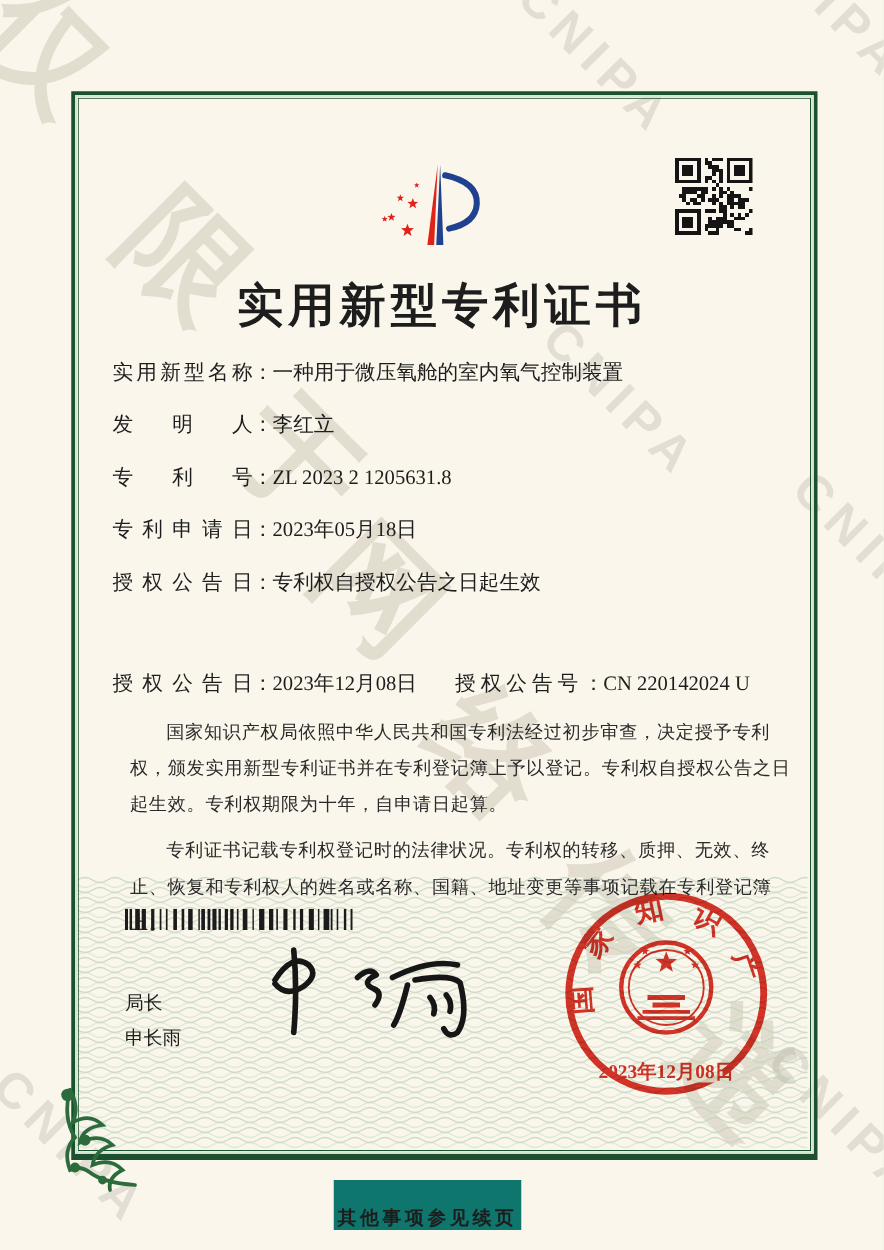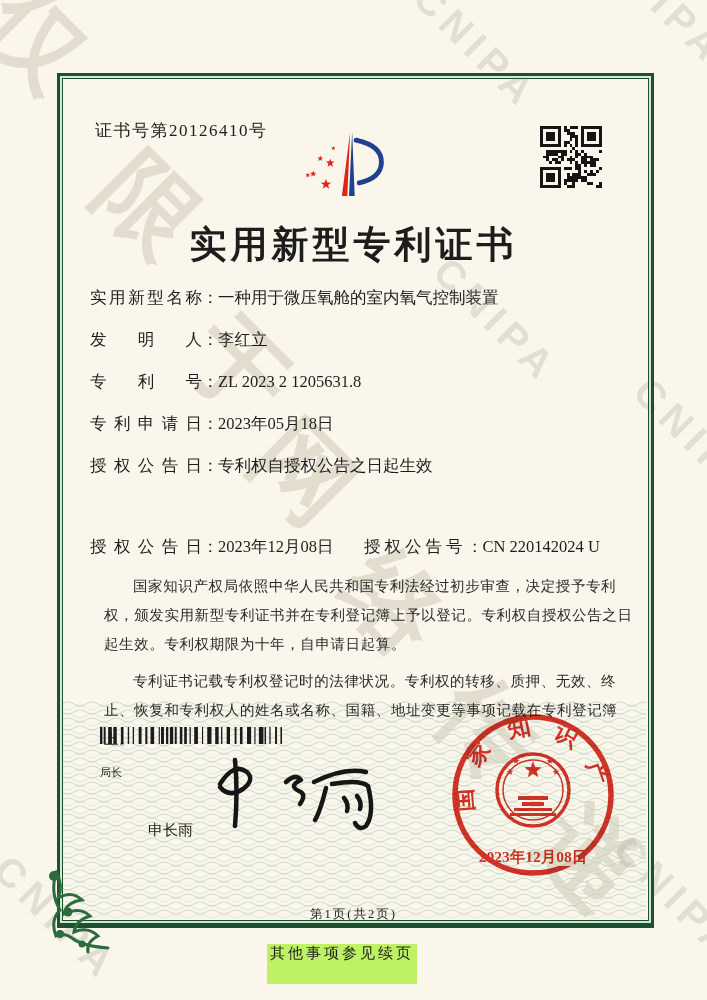--- a/index.html
+++ b/index.html
@@ -28,29 +28,29 @@
   .frow{position:absolute;left:90px;font-size:16.5px;white-space:nowrap;}
   .flabel{display:inline-block;width:112px;text-align:justify;text-align-last:justify;
           vertical-align:bottom;}
   .fcolon{display:inline-block;width:16px;}
   .flabel2{letter-spacing:4px;margin-left:18px;}
   #legal{left:104px;top:572px;width:537px;font-size:14.5px;line-height:29px;
          letter-spacing:.6px;color:#2a2a2a;}
   #legal p{margin:0 0 8px 0;text-indent:2em;}
   #guilloche{left:62px;top:700px;z-index:1;}
   #barcode{left:100px;top:727px;width:182px;height:17px;}
-  #signer-title{left:100px;top:765px;font-size:11px;font-family:Liberation Mono, monospace;}
-  #signer-name{left:100px;top:821px;font-size:15px;font-family:"Liberation Sans",sans-serif;margin-left:48px;}
+  #signer-title{left:100px;top:793px;font-size:15px;font-family:Liberation Mono, monospace;}
+  #signer-name{left:100px;top:821px;font-size:15px;font-family:"Liberation Sans",sans-serif;}
   #signature{left:198px;top:752px;z-index:4;}
   #seal{left:450px;top:712px;z-index:4;opacity:.93;mix-blend-mode:multiply;}
   #page-info{left:0;top:906px;width:707px;text-align:center;font-size:12.5px;letter-spacing:2px;z-index:3;}
   #ornament{left:42px;top:868px;z-index:5;}
-  #footer-box{left:267px;top:944px;width:150px;height:40px;background:#bef264;
-              display:flex;align-items:flex-start;justify-content:center;
-              font-size:15px;letter-spacing:3px;z-index:1;}
+  #footer-box{left:267px;top:944px;width:150px;height:40px;background:#0f766e;
+              display:flex;align-items:flex-end;justify-content:center;
+              font-size:15px;letter-spacing:3px;z-index:1;font-weight:bold;}
 </style>
 </head>
 <body>
 
 <div id="page">
 
   <span class="wm-char" style="left:-12px;top:-8px">仅</span>
   <span class="wm-char" style="left:100px;top:158px">限</span>
   <span class="wm-char" style="left:190px;top:320px">于</span>
   <span class="wm-char" style="left:255px;top:425px">网</span>
@@ -118,21 +118,20 @@
       <path d="M0 204 q6 4 12 0 q6 -4 12 0 q6 4 12 0 q6 -4 12 0 q6 4 12 0 q6 -4 12 0 q6 4 12 0 q6 -4 12 0 q6 4 12 0 q6 -4 12 0 q6 4 12 0 q6 -4 12 0 q6 4 12 0 q6 -4 12 0 q6 4 12 0 q6 -4 12 0 q6 4 12 0 q6 -4 12 0 q6 4 12 0 q6 -4 12 0 q6 4 12 0 q6 -4 12 0 q6 4 12 0 q6 -4 12 0 q6 4 12 0 q6 -4 12 0 q6 4 12 0 q6 -4 12 0 q6 4 12 0 q6 -4 12 0 q6 4 12 0 q6 -4 12 0 q6 4 12 0 q6 -4 12 0 q6 4 12 0 q6 -4 12 0 q6 4 12 0 q6 -4 12 0 q6 4 12 0 q6 -4 12 0 q6 4 12 0 q6 -4 12 0 q6 4 12 0 q6 -4 12 0 q6 4 12 0 q6 -4 12 0 q6 4 12 0 q6 -4 12 0 q6 4 12 0 q6 -4 12 0" fill="none" stroke="#bfd3ba" stroke-width="1" opacity="0.8"></path>
       <path d="M0 208 q6 -4 12 0 q6 4 12 0 q6 -4 12 0 q6 4 12 0 q6 -4 12 0 q6 4 12 0 q6 -4 12 0 q6 4 12 0 q6 -4 12 0 q6 4 12 0 q6 -4 12 0 q6 4 12 0 q6 -4 12 0 q6 4 12 0 q6 -4 12 0 q6 4 12 0 q6 -4 12 0 q6 4 12 0 q6 -4 12 0 q6 4 12 0 q6 -4 12 0 q6 4 12 0 q6 -4 12 0 q6 4 12 0 q6 -4 12 0 q6 4 12 0 q6 -4 12 0 q6 4 12 0 q6 -4 12 0 q6 4 12 0 q6 -4 12 0 q6 4 12 0 q6 -4 12 0 q6 4 12 0 q6 -4 12 0 q6 4 12 0 q6 -4 12 0 q6 4 12 0 q6 -4 12 0 q6 4 12 0 q6 -4 12 0 q6 4 12 0 q6 -4 12 0 q6 4 12 0 q6 -4 12 0 q6 4 12 0 q6 -4 12 0 q6 4 12 0 q6 -4 12 0 q6 4 12 0" fill="none" stroke="#cdddc8" stroke-width="1" opacity="0.6"></path>
       <path d="M0 212 q6 -4 12 0 q6 4 12 0 q6 -4 12 0 q6 4 12 0 q6 -4 12 0 q6 4 12 0 q6 -4 12 0 q6 4 12 0 q6 -4 12 0 q6 4 12 0 q6 -4 12 0 q6 4 12 0 q6 -4 12 0 q6 4 12 0 q6 -4 12 0 q6 4 12 0 q6 -4 12 0 q6 4 12 0 q6 -4 12 0 q6 4 12 0 q6 -4 12 0 q6 4 12 0 q6 -4 12 0 q6 4 12 0 q6 -4 12 0 q6 4 12 0 q6 -4 12 0 q6 4 12 0 q6 -4 12 0 q6 4 12 0 q6 -4 12 0 q6 4 12 0 q6 -4 12 0 q6 4 12 0 q6 -4 12 0 q6 4 12 0 q6 -4 12 0 q6 4 12 0 q6 -4 12 0 q6 4 12 0 q6 -4 12 0 q6 4 12 0 q6 -4 12 0 q6 4 12 0 q6 -4 12 0 q6 4 12 0 q6 -4 12 0 q6 4 12 0 q6 -4 12 0 q6 4 12 0" fill="none" stroke="#bfd3ba" stroke-width="1" opacity="0.8"></path>
       <path d="M0 216 q6 4 12 0 q6 -4 12 0 q6 4 12 0 q6 -4 12 0 q6 4 12 0 q6 -4 12 0 q6 4 12 0 q6 -4 12 0 q6 4 12 0 q6 -4 12 0 q6 4 12 0 q6 -4 12 0 q6 4 12 0 q6 -4 12 0 q6 4 12 0 q6 -4 12 0 q6 4 12 0 q6 -4 12 0 q6 4 12 0 q6 -4 12 0 q6 4 12 0 q6 -4 12 0 q6 4 12 0 q6 -4 12 0 q6 4 12 0 q6 -4 12 0 q6 4 12 0 q6 -4 12 0 q6 4 12 0 q6 -4 12 0 q6 4 12 0 q6 -4 12 0 q6 4 12 0 q6 -4 12 0 q6 4 12 0 q6 -4 12 0 q6 4 12 0 q6 -4 12 0 q6 4 12 0 q6 -4 12 0 q6 4 12 0 q6 -4 12 0 q6 4 12 0 q6 -4 12 0 q6 4 12 0 q6 -4 12 0 q6 4 12 0 q6 -4 12 0 q6 4 12 0 q6 -4 12 0" fill="none" stroke="#cdddc8" stroke-width="1" opacity="0.6"></path>
     </svg>
 
   <div id="frame">
       <div class="inner"></div>
     </div>
 
-  <div id="cert-no" class="abs content">证书号第20126410号</div>
 
   <svg id="logo" class="abs content" viewBox="0 0 450 270">
     <g id="logo-stars" fill="#e02318">
         <path d="M163.0,82.0L165.0,87.3L170.6,87.5L166.2,91.0L167.7,96.5L163.0,93.4L158.3,96.5L159.8,91.0L155.4,87.5L161.0,87.3Z"></path>
         <path d="M117.0,115.0L119.7,122.3L127.5,122.6L121.4,127.4L123.5,134.9L117.0,130.6L110.5,134.9L112.6,127.4L106.5,122.6L114.3,122.3Z"></path>
         <path d="M152.0,126.0L155.9,136.6L167.2,137.1L158.4,144.1L161.4,154.9L152.0,148.7L142.6,154.9L145.6,144.1L136.8,137.1L148.1,136.6Z"></path>
         <path d="M92.0,168.0L95.0,175.9L103.4,176.3L96.8,181.6L99.1,189.7L92.0,185.0L84.9,189.7L87.2,181.6L80.6,176.3L89.0,175.9Z"></path>
         <path d="M73.0,176.0L75.2,181.9L81.6,182.2L76.6,186.2L78.3,192.3L73.0,188.8L67.7,192.3L69.4,186.2L64.4,182.2L70.8,181.9Z"></path>
         <path d="M137.0,198.0L141.7,210.5L155.1,211.1L144.6,219.5L148.2,232.4L137.0,225.0L125.8,232.4L129.4,219.5L118.9,211.1L132.3,210.5Z"></path>
       </g>
@@ -471,19 +470,18 @@
     <g fill="none" stroke="#2c6b3c" stroke-width="3" stroke-linecap="round">
       <path d="M14 4 q8 14 2 26 q14 -8 24 2 q-16 2 -18 14 q16 -8 26 2 q-14 4 -16 16 q14 -6 24 4 q-12 6 -10 16"></path>
       <path d="M14 4 q-6 22 4 38 q-10 10 -4 26 q8 -4 16 2 q10 8 36 10"></path>
       <circle cx="12" cy="8" r="5" fill="#2c6b3c" stroke="none"></circle>
       <circle cx="26" cy="44" r="4.5" fill="#2c6b3c" stroke="none"></circle>
       <circle cx="18" cy="66" r="4" fill="#2c6b3c" stroke="none"></circle>
       <circle cx="40" cy="76" r="3.5" fill="#2c6b3c" stroke="none"></circle>
     </g>
   </svg>
 
-  <div id="page-info" class="abs">第1页(共2页)</div>
 
   <div id="footer-box" class="abs">
     <span>其他事项参见续页</span>
   </div>
 
 </div>
 
 </body></html>

